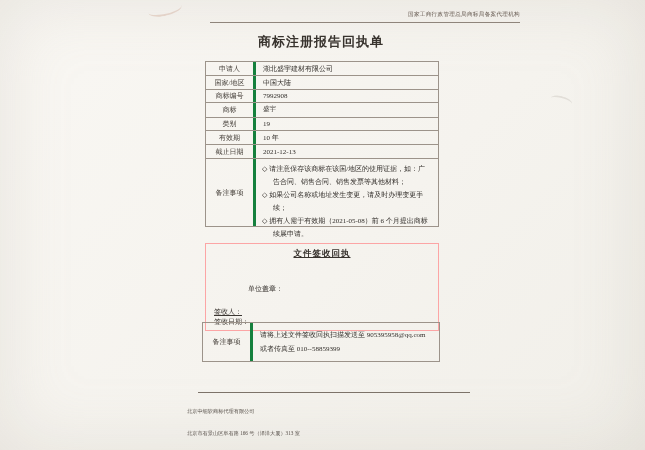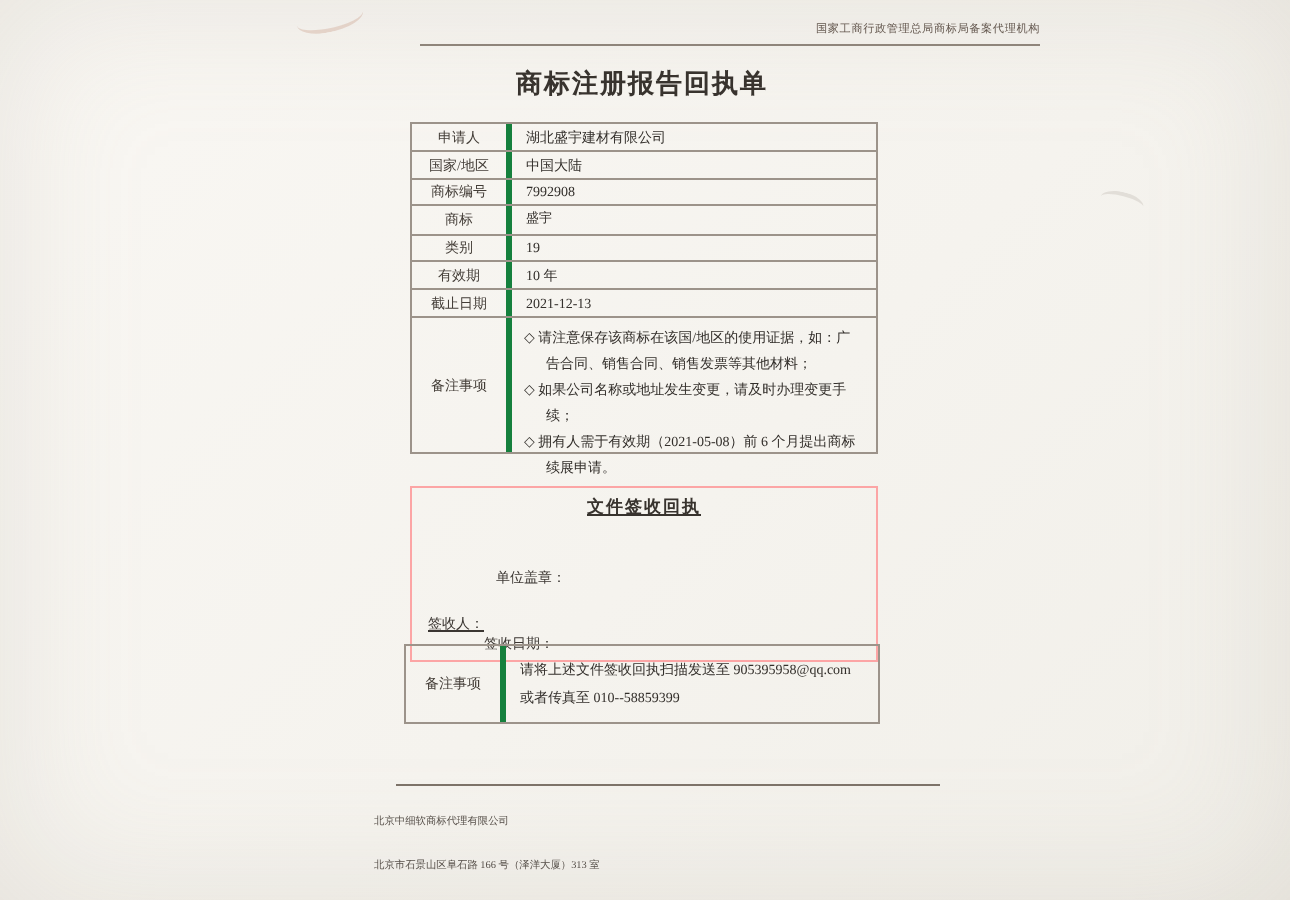--- a/index.html
+++ b/index.html
@@ -35,21 +35,21 @@
   .note-item{padding-left:11px;text-indent:-11px;}
   .tm-small{font-size:6.5px;align-self:flex-start;margin-top:2px;}
   
   .receipt-box{position:absolute;left:205px;top:243px;width:232px;height:86px;
     border:1px solid #fca5a5;}
   .receipt-title{margin-top:4px;text-align:center;font-size:8.5px;font-weight:bold;
     text-decoration:underline;letter-spacing:1px;color:#38332e;}
   .receipt-statement{margin-top:4px;padding:0 8px;font-size:7px;color:#332f2b;}
   .receipt-stamp{position:absolute;left:8px;top:40px;font-size:7px;margin-left:34px;}
   .receipt-signer{position:absolute;left:8px;top:63px;font-size:7px;text-decoration:underline;}
-  .receipt-date{position:absolute;left:8px;top:73px;font-size:7px;margin-left:28px;}
+  .receipt-date{position:absolute;left:8px;top:73px;font-size:7px;}
   
   .remarks-table{position:absolute;left:202px;top:322px;width:236px;height:38px;
     border:1px solid #9c938a;display:flex;font-size:7px;}
   .remarks-table .cell-value{display:block;padding-top:5px;line-height:14px;}
   
   .footer-rule{position:absolute;left:198px;top:392px;width:272px;height:1px;background:#7d7369;}
   .footer{position:absolute;left:187px;top:394px;width:290px;
     font-size:5.2px;line-height:7.2px;color:#57504a;white-space:pre-wrap;}
 </style>
 </head>

